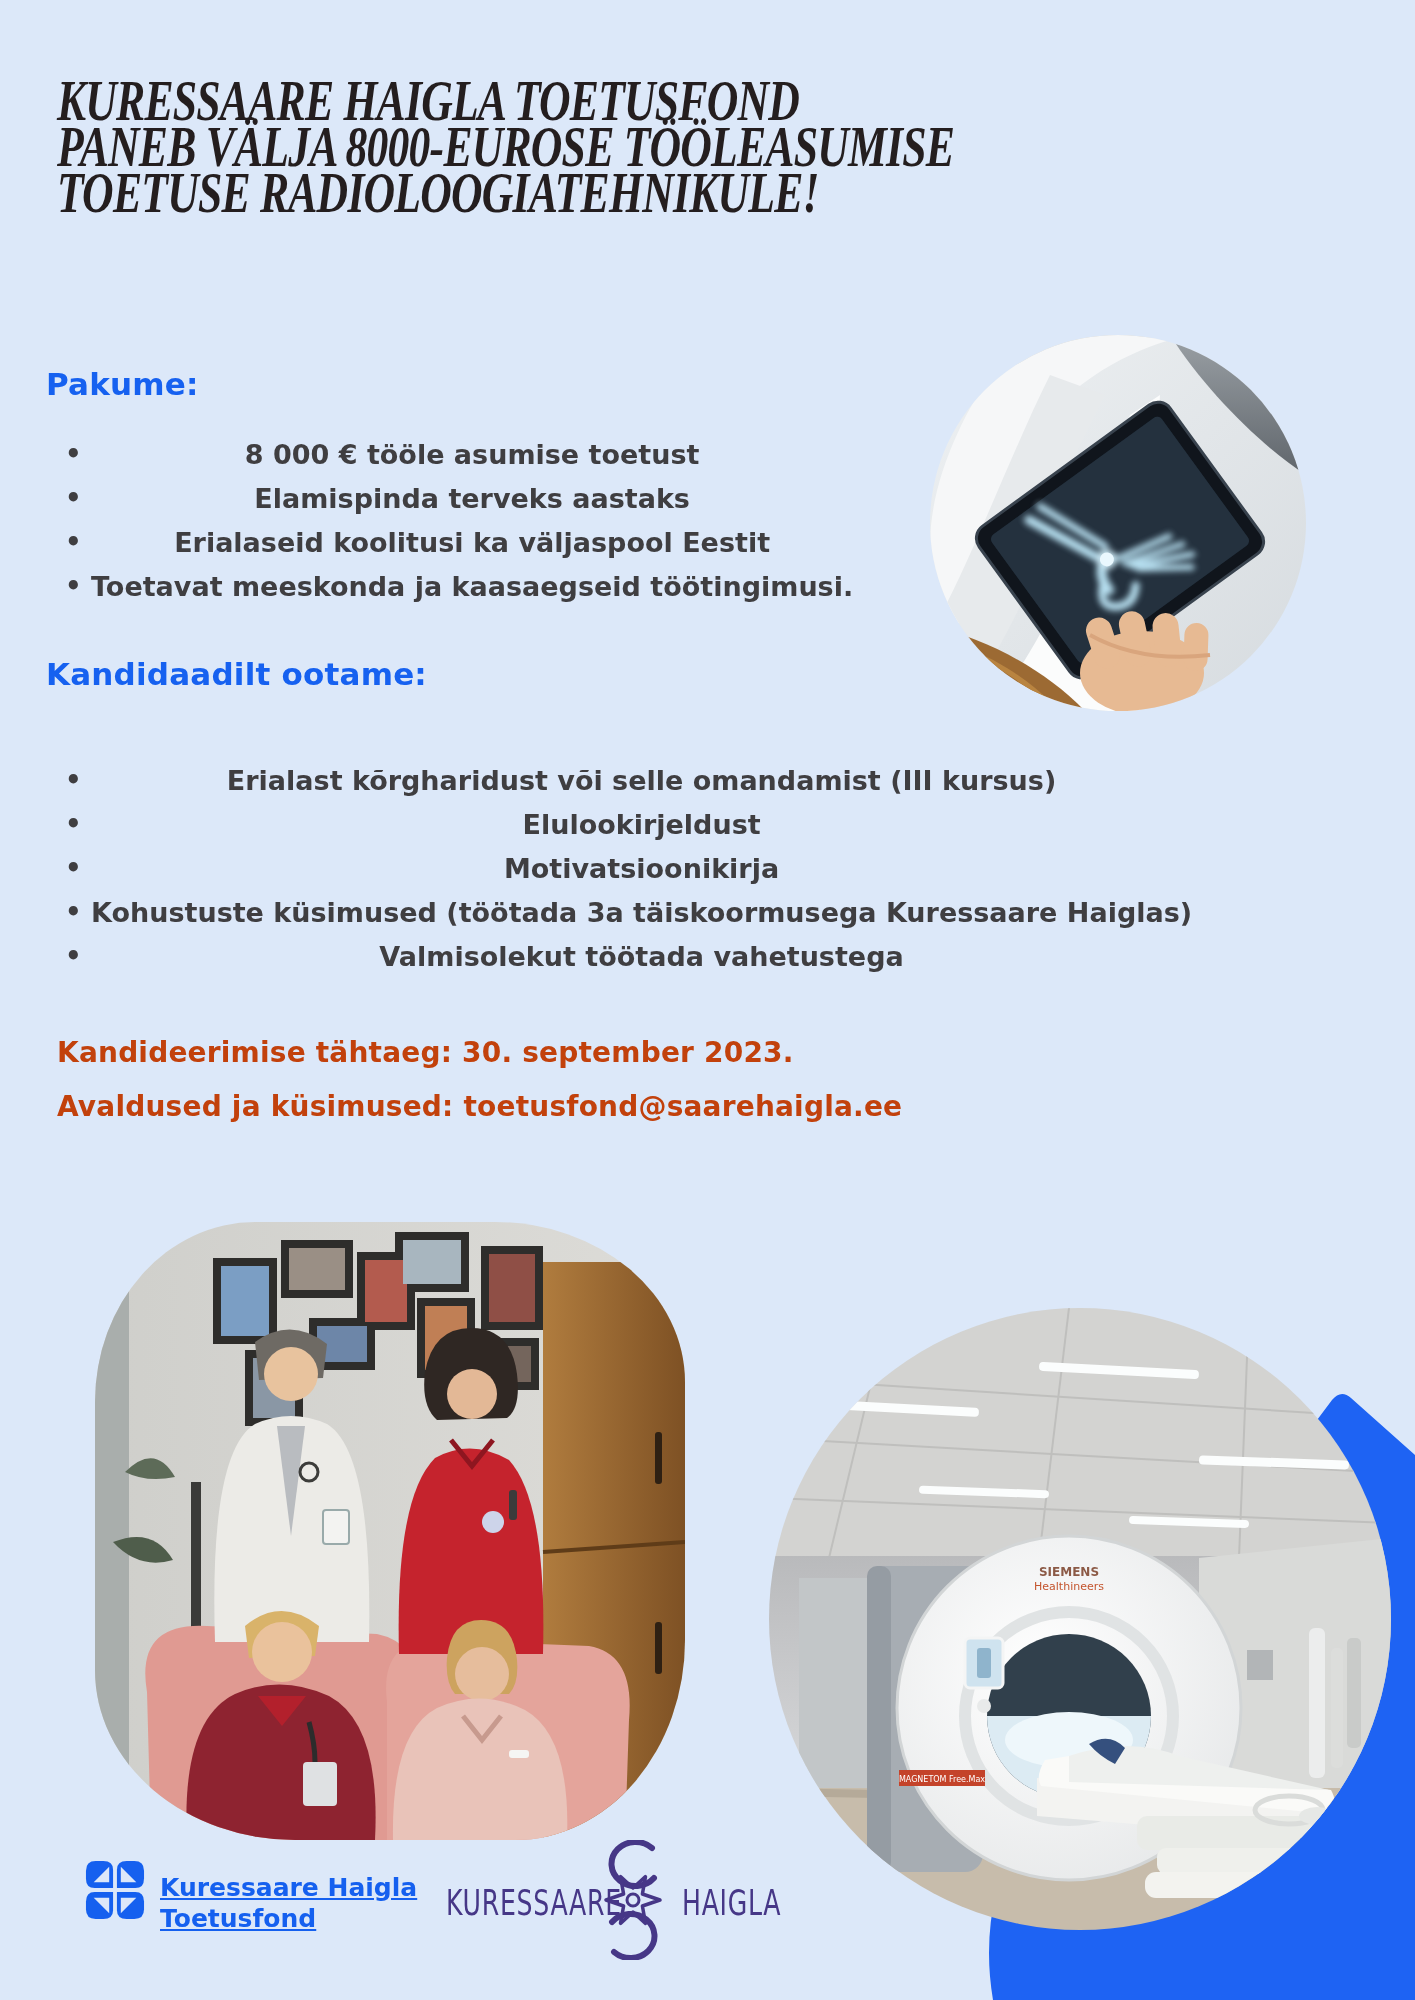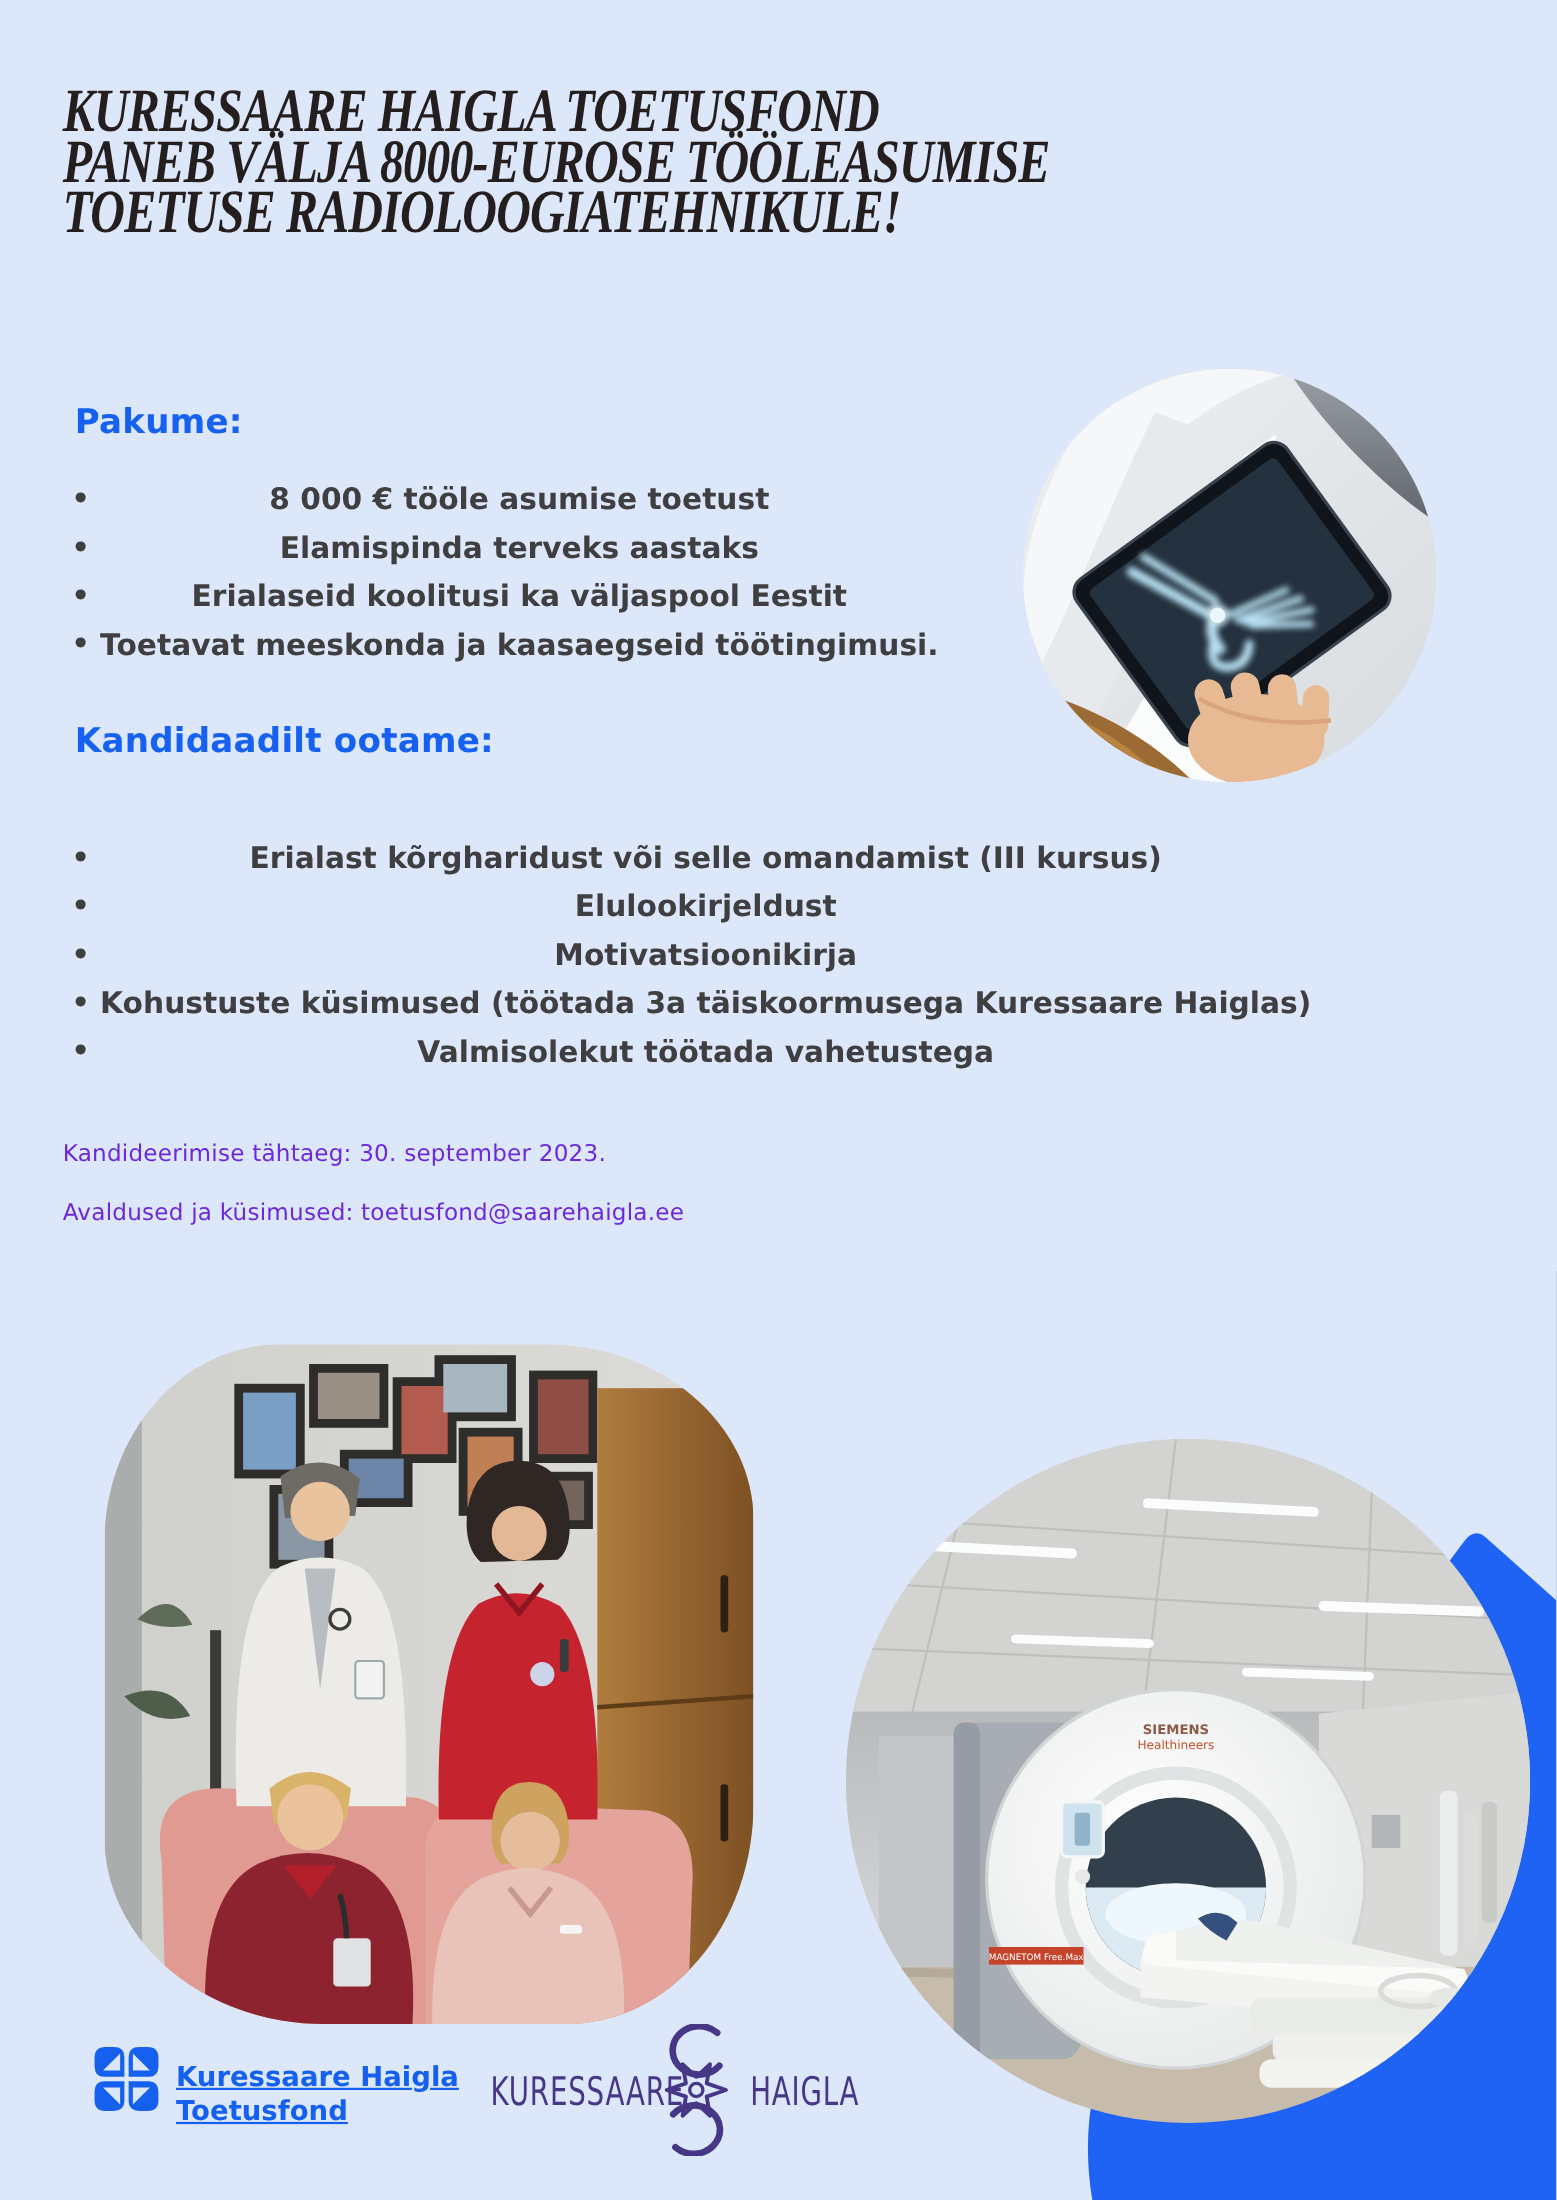--- a/index.html
+++ b/index.html
@@ -9,35 +9,35 @@
   }
   
   .title{position:absolute;left:57px;top:78px;font-style:italic;}
   .title-line{
     font-family:"Liberation Serif",serif;font-weight:700;font-size:56px;
     line-height:46px;color:#241e1f;letter-spacing:-1px;white-space:nowrap;
     transform:scaleX(0.78);transform-origin:0 50%;
   }
   
   .section-heading{
-    position:absolute;left:68px;font-weight:700;font-size:31px;color:#1661f0;
+    position:absolute;left:46px;font-weight:700;font-size:31px;color:#1661f0;
     letter-spacing:.2px;white-space:nowrap;
   }
   
   ul.bullets{position:absolute;left:57px;margin:0;padding:0;list-style:none;}
   ul.bullets li{
     position:relative;padding-left:34px;margin-bottom:15px;
     font-weight:700;font-size:27px;line-height:29px;color:#3f3e41;white-space:nowrap;text-align:center;
   }
   ul.bullets li::before{
     content:"•";position:absolute;left:8px;top:0;font-size:26px;color:#3f3e41;
   }
   
   .info-line{
-    position:absolute;left:57px;font-weight:400;font-size:21px;color:#6d28d9;
+    position:absolute;left:57px;font-weight:700;font-size:28px;color:#c2410c;
     white-space:nowrap;letter-spacing:.2px;
   }
   
   .photo{position:absolute;overflow:hidden;}
   .photo svg{display:block;}
   .xray-circle{left:930px;top:335px;width:376px;height:376px;border-radius:50%;}
   .team-blob{
     left:95px;top:1222px;width:590px;height:618px;
     border-radius:160px 190px 170px 200px / 180px 160px 200px 170px;
   }

